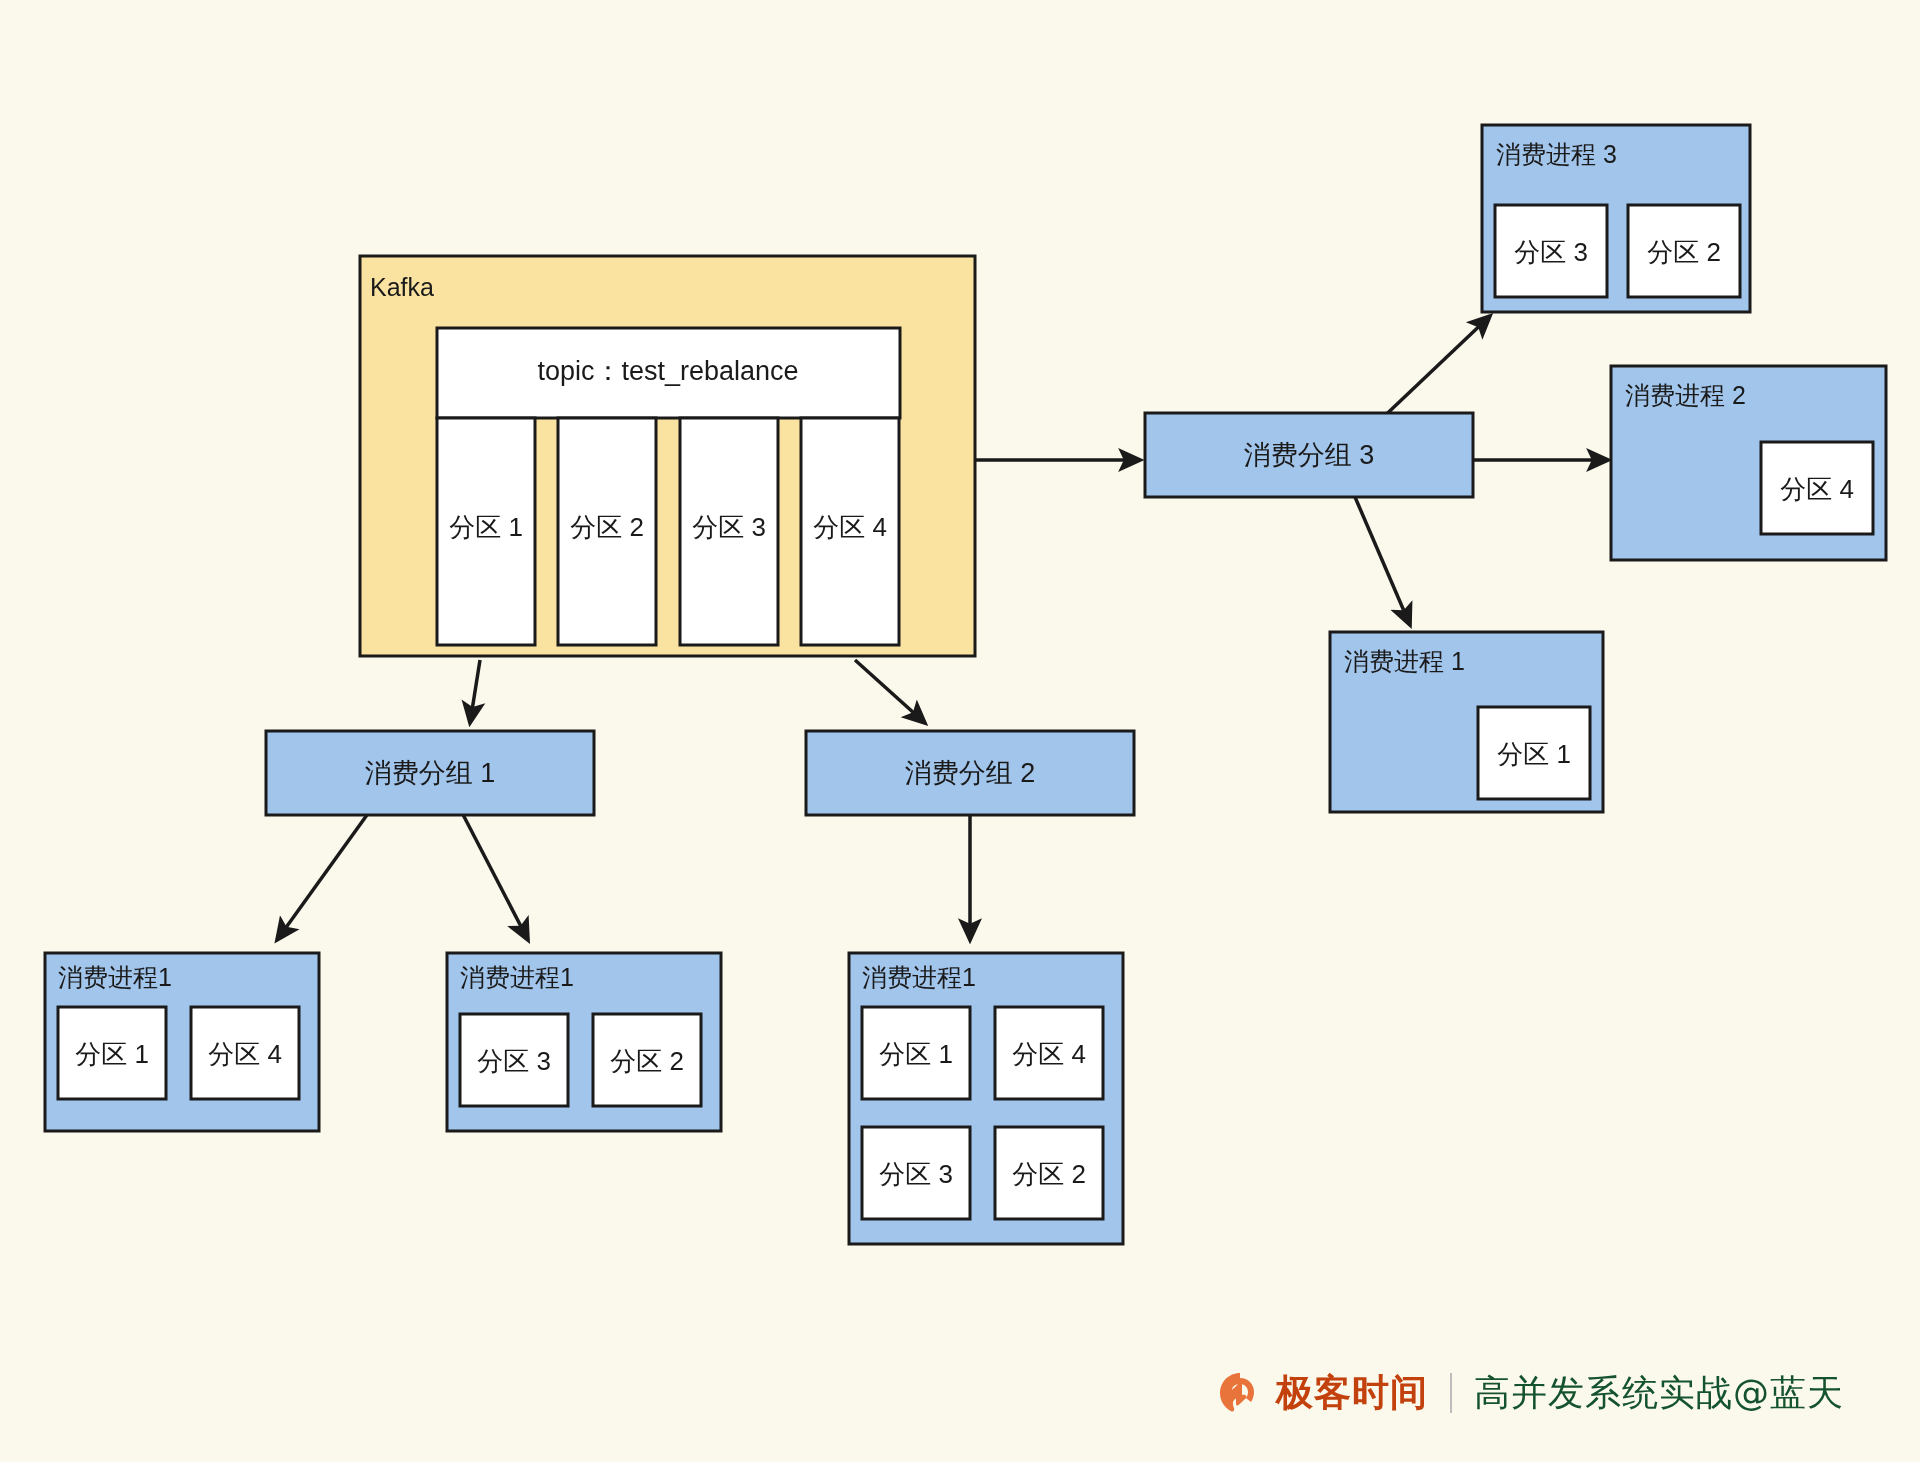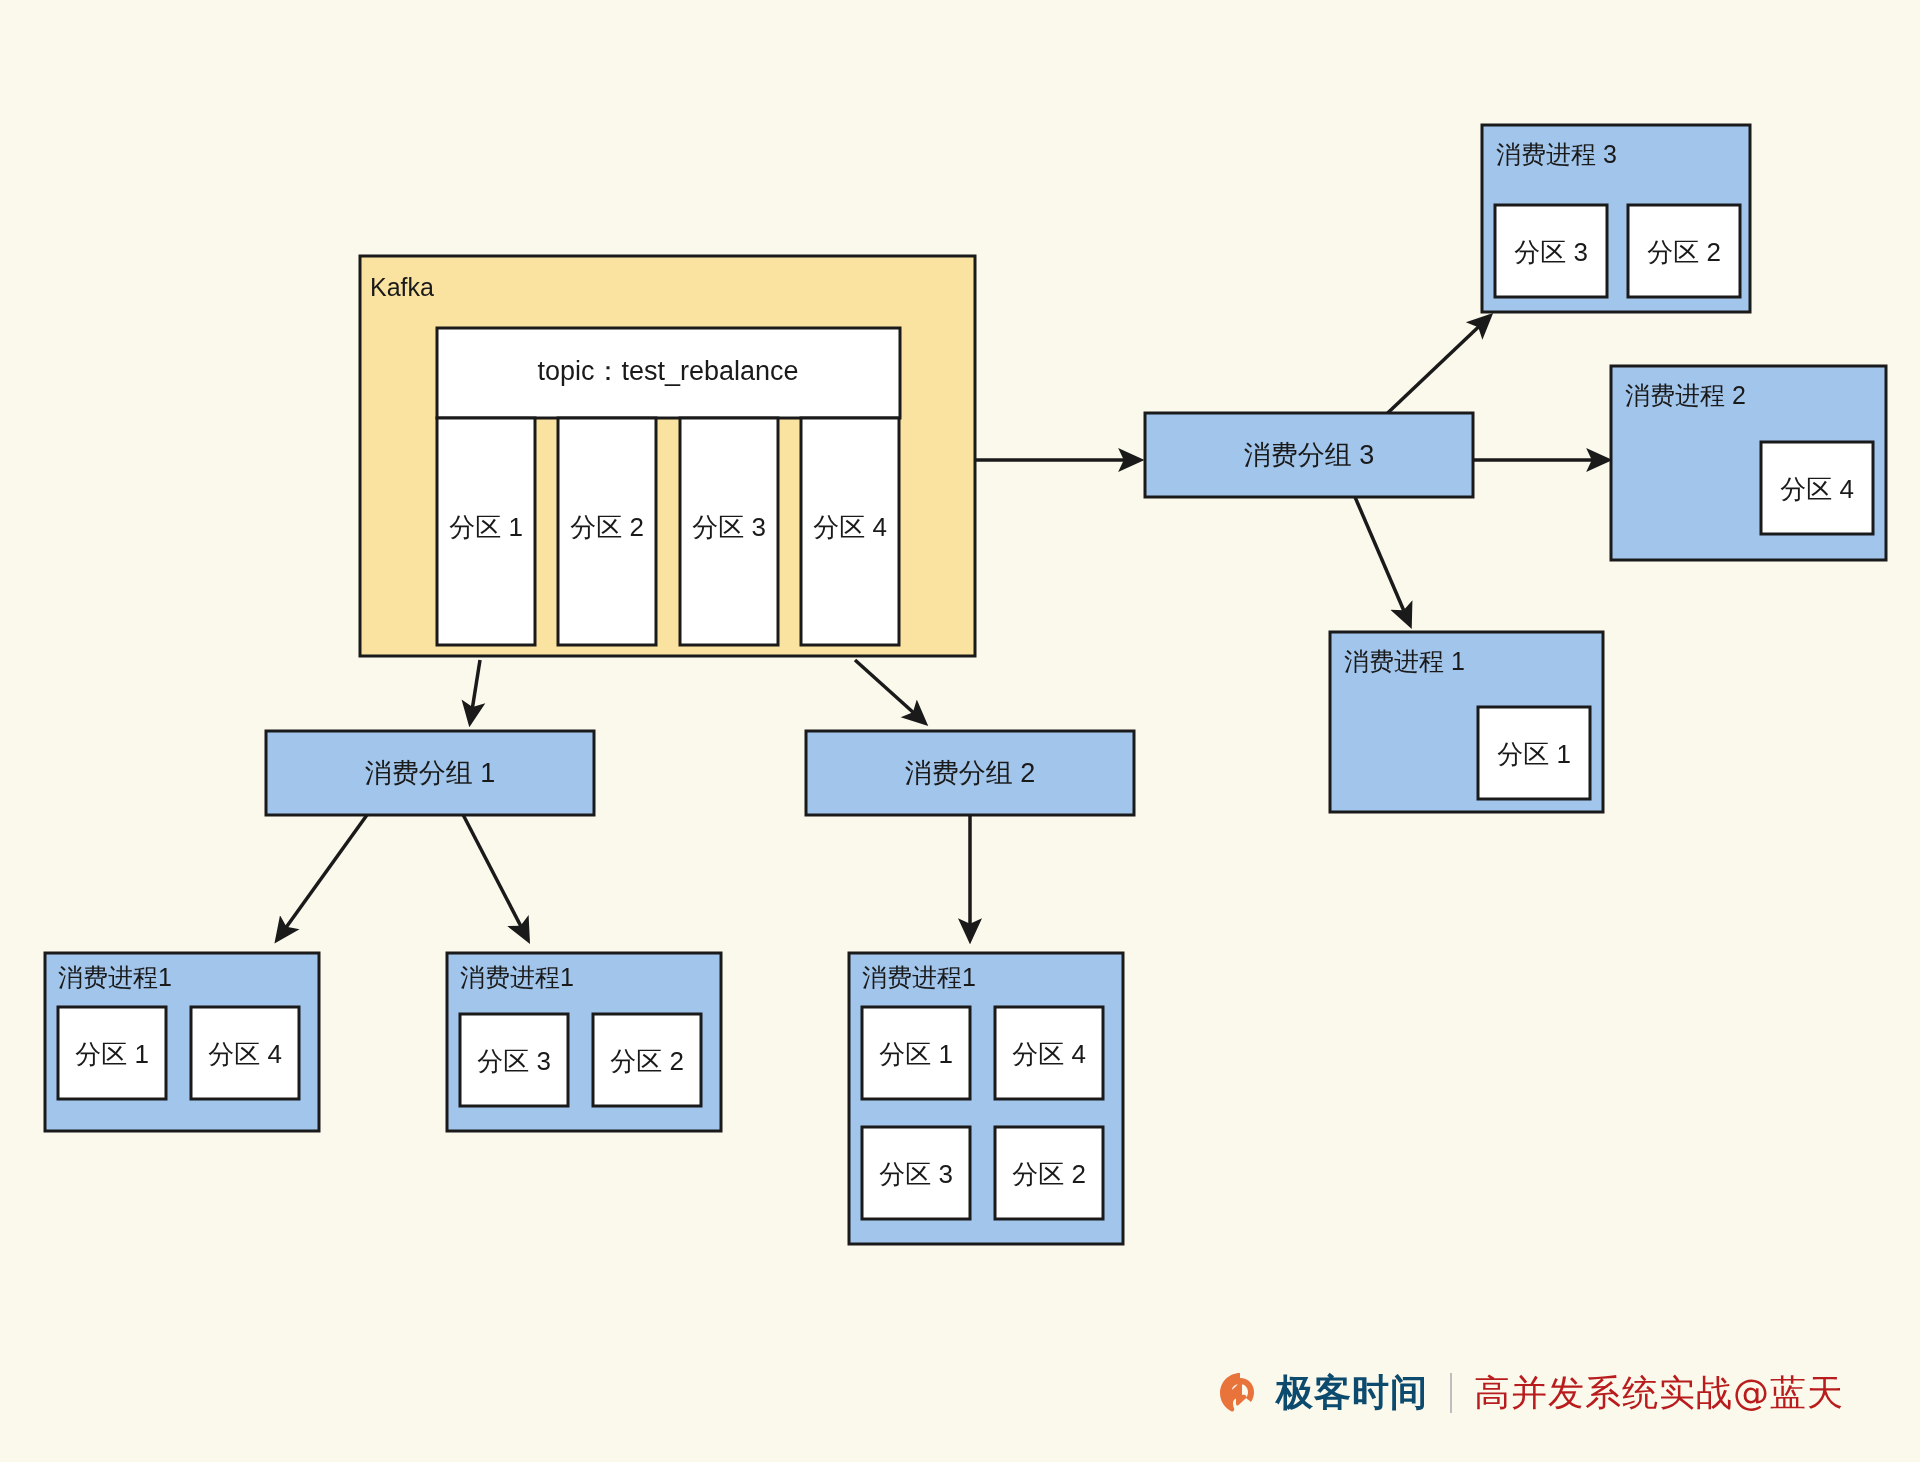--- a/index.html
+++ b/index.html
@@ -62,34 +62,34 @@
     user-select: none;
   }
   #wm-logo {
     width: 44px;
     height: 44px;
     flex: 0 0 auto;
   }
   #wm-brand {
     font-size: 37px;
     font-weight: bold;
-    color: #0c4a6e;
+    color: #c2410c;
     letter-spacing: 1px;
     font-family: "DejaVu Sans", sans-serif;
     text-align: right;
   }
   #wm-divider {
     width: 2px;
     height: 40px;
     background: #bdbdbd;
     margin: 0 8px;
   }
   #wm-sub {
     font-size: 36px;
-    color: #b91c1c;
+    color: #14532d;
     letter-spacing: 1px;
     font-family: "DejaVu Sans", sans-serif;
   }
 </style>
 </head>
 <body>
 
 <svg id="canvas" viewBox="0 0 1920 1462">
   <defs>
     <marker id="arrow" viewBox="0 0 12 12" refX="10" refY="6" markerWidth="7.5" markerHeight="7.5" orient="auto-start-reverse">

